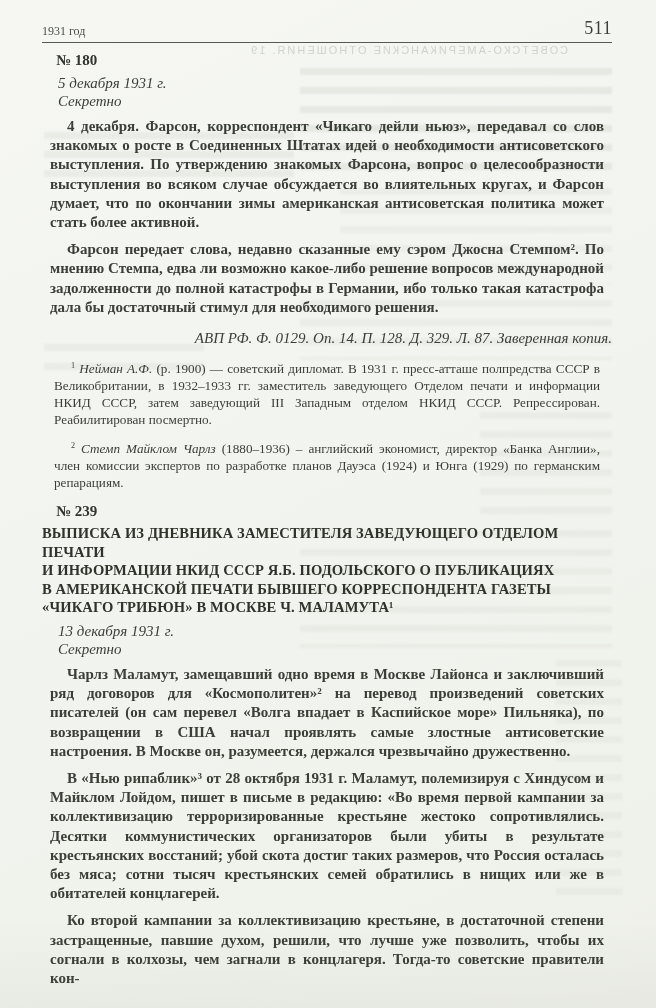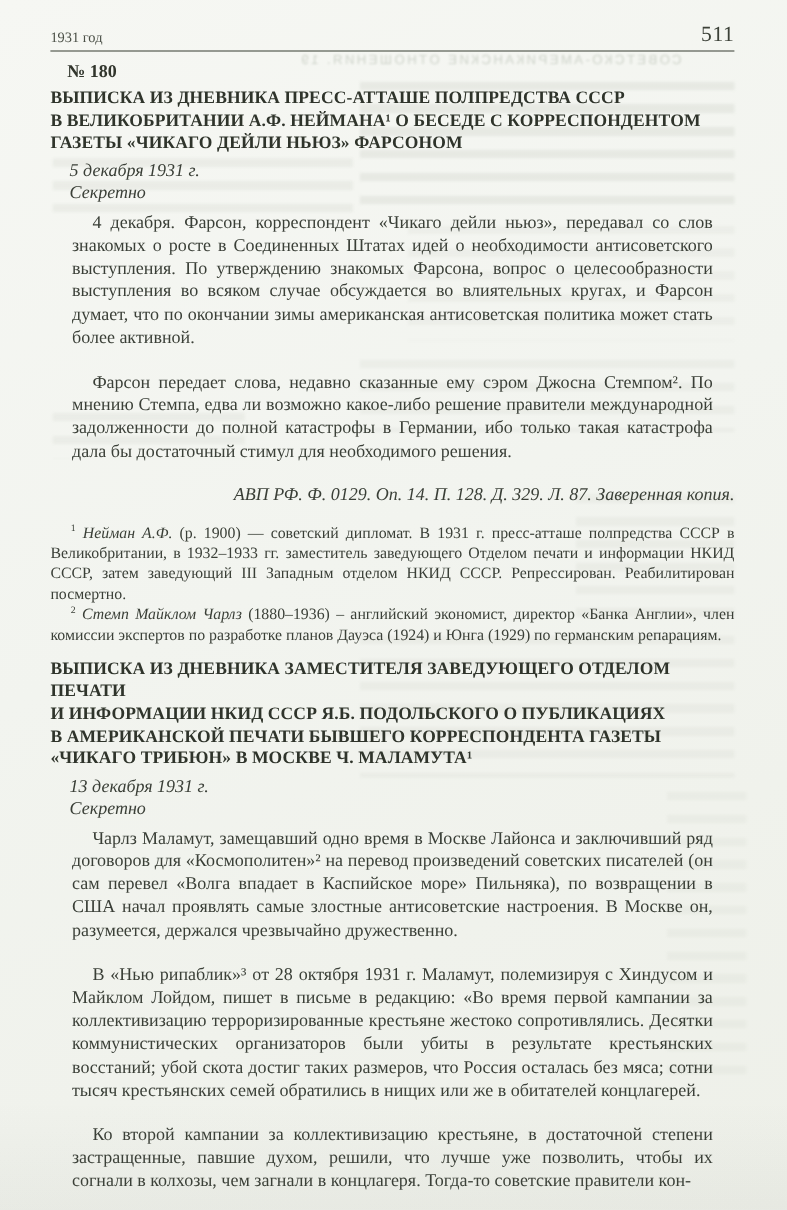--- a/index.html
+++ b/index.html
@@ -15,25 +15,25 @@
   .pagehead{display:flex;justify-content:space-between;align-items:flex-end;
     border-bottom:1.6px solid #565b52;padding-bottom:3px;}
   .head-left{font-size:12px;color:#4a4f46;}
   .head-num{font-size:18px;color:#3c4138;letter-spacing:.5px;}
   
   .doc-number{font-weight:bold;font-size:15px;margin:9px 0 0 14px;color:#31352c;}
   .doc-title{font-weight:bold;font-size:14.6px;line-height:18.6px;margin:4px 0 0 0;
     white-space:pre-line;color:#2f342b;letter-spacing:.1px;}
   .date-line{font-style:italic;font-size:15px;margin:6px 0 0 16px;}
   .class-line{font-style:italic;font-size:15px;margin:1px 0 0 16px;}
-  p.body{font-size:15px;line-height:19.2px;text-align:justify;margin:18px;text-indent:17px;}
+  p.body{font-size:15px;line-height:19.2px;text-align:justify;margin:8px;text-indent:17px;font-weight:bold;}
   p.body.first{margin-top:7px;}
   .archive{font-style:italic;font-size:15px;margin:13px 0 0 0;text-indent:17px;text-align:right;}
   .footnotes{margin-top:13px;}
-  p.fn{font-size:13.2px;line-height:17px;text-align:justify;margin:0;text-indent:17px;}
+  p.fn{font-size:13.2px;line-height:17px;text-align:justify;margin:12px;text-indent:17px;}
   p.fn .fn-name{font-style:italic;}
   sup{font-size:.62em;line-height:0;}
   .doc2{margin-top:12px;}
   
   .ghost{position:absolute;pointer-events:none;
     background:repeating-linear-gradient(180deg,rgba(124,134,114,.11) 0 7px,rgba(124,134,114,0) 7px 19px);
     filter:blur(1.3px);}
   .ghost-head{position:absolute;top:44px;left:168px;width:400px;
     transform:scaleX(-1);font-family:"Liberation Sans","DejaVu Sans",sans-serif;
     font-size:11px;letter-spacing:2px;color:rgba(128,140,122,.32);
@@ -58,38 +58,36 @@
 
   <div class="content">
 
     <div class="pagehead">
       <span class="head-left">1931 год</span>
       <span class="head-num">511</span>
     </div>
 
     <div>
       <div class="doc-number">№ 180</div>
-      <h1 class="doc-title">ВЫПИСКА ИЗ ДНЕВНИКА ПРЕСС-АТТАШЕ ПОЛПРЕДСТВА СССР
-В ВЕЛИКОБРИТАНИИ А.Ф. НЕЙМАНА¹ О БЕСЕДЕ С КОРРЕСПОНДЕНТОМ
-ГАЗЕТЫ «ЧИКАГО ДЕЙЛИ НЬЮЗ» ФАРСОНОМ</h1>
       <div class="date-line">5 декабря 1931 г.</div>
       <div class="class-line">Секретно</div>
 
       <p class="body first">4 декабря. Фарсон, корреспондент «Чикаго дейли ньюз», передавал со слов знакомых о росте в Соединенных Штатах идей о необходимости антисоветского выступления. По утверждению знакомых Фарсона, вопрос о целесообразности выступления во всяком случае обсуждается во влиятельных кругах, и Фарсон думает, что по окончании зимы американская антисоветская политика может стать более активной.</p>
-      <p class="body">Фарсон передает слова, недавно сказанные ему сэром Джосна Стемпом². По мнению Стемпа, едва ли возможно какое-либо решение правители международной задолженности до полной катастрофы в Германии, ибо только такая катастрофа дала бы достаточный стимул для необходимого решения.</p>
+      <p class="body">Фарсон передает слова, недавно сказанные ему сэром Джосна Стемпом². По мнению Стемпа, едва ли возможно какое-либо решение вопросов международной задолженности до полной катастрофы в Германии, ибо только такая катастрофа дала бы достаточный стимул для необходимого решения.</p>
 
       <p class="archive">АВП РФ. Ф. 0129. Оп. 14. П. 128. Д. 329. Л. 87. Заверенная копия.</p>
 
       <div class="footnotes">
         <p class="fn"><sup>1</sup> <span class="fn-name">Нейман А.Ф.</span><span> (р. 1900) — советский дипломат. В 1931 г. пресс-атташе полпредства СССР в Великобритании, в 1932–1933 гг. заместитель заведующего Отделом печати и информации НКИД СССР, затем заведующий III Западным отделом НКИД СССР. Репрессирован. Реабилитирован посмертно.</span></p>
         <p class="fn"><sup>2</sup> <span class="fn-name">Стемп Майклом Чарлз</span><span> (1880–1936) – английский экономист, директор «Банка Англии», член комиссии экспертов по разработке планов Дауэса (1924) и Юнга (1929) по германским репарациям.</span></p>
       </div>
     </div>
 
     <div class="doc2">
+      <div class="doc-number">№ 239</div>
       <h1 class="doc-title">ВЫПИСКА ИЗ ДНЕВНИКА ЗАМЕСТИТЕЛЯ ЗАВЕДУЮЩЕГО ОТДЕЛОМ ПЕЧАТИ
 И ИНФОРМАЦИИ НКИД СССР Я.Б. ПОДОЛЬСКОГО О ПУБЛИКАЦИЯХ
 В АМЕРИКАНСКОЙ ПЕЧАТИ БЫВШЕГО КОРРЕСПОНДЕНТА ГАЗЕТЫ
 «ЧИКАГО ТРИБЮН» В МОСКВЕ Ч. МАЛАМУТА¹</h1>
       <div class="date-line">13 декабря 1931 г.</div>
       <div class="class-line">Секретно</div>
 
       <p class="body first">Чарлз Маламут, замещавший одно время в Москве Лайонса и заключивший ряд договоров для «Космополитен»² на перевод произведений советских писателей (он сам перевел «Волга впадает в Каспийское море» Пильняка), по возвращении в США начал проявлять самые злостные антисоветские настроения. В Москве он, разумеется, держался чрезвычайно дружественно.</p>
       <p class="body">В «Нью рипаблик»³ от 28 октября 1931 г. Маламут, полемизируя с Хиндусом и Майклом Лойдом, пишет в письме в редакцию: «Во время первой кампании за коллективизацию терроризированные крестьяне жестоко сопротивлялись. Десятки коммунистических организаторов были убиты в результате крестьянских восстаний; убой скота достиг таких размеров, что Россия осталась без мяса; сотни тысяч крестьянских семей обратились в нищих или же в обитателей концлагерей.</p>
       <p class="body">Ко второй кампании за коллективизацию крестьяне, в достаточной степени застращенные, павшие духом, решили, что лучше уже позволить, чтобы их согнали в колхозы, чем загнали в концлагеря. Тогда-то советские правители кон-</p>

